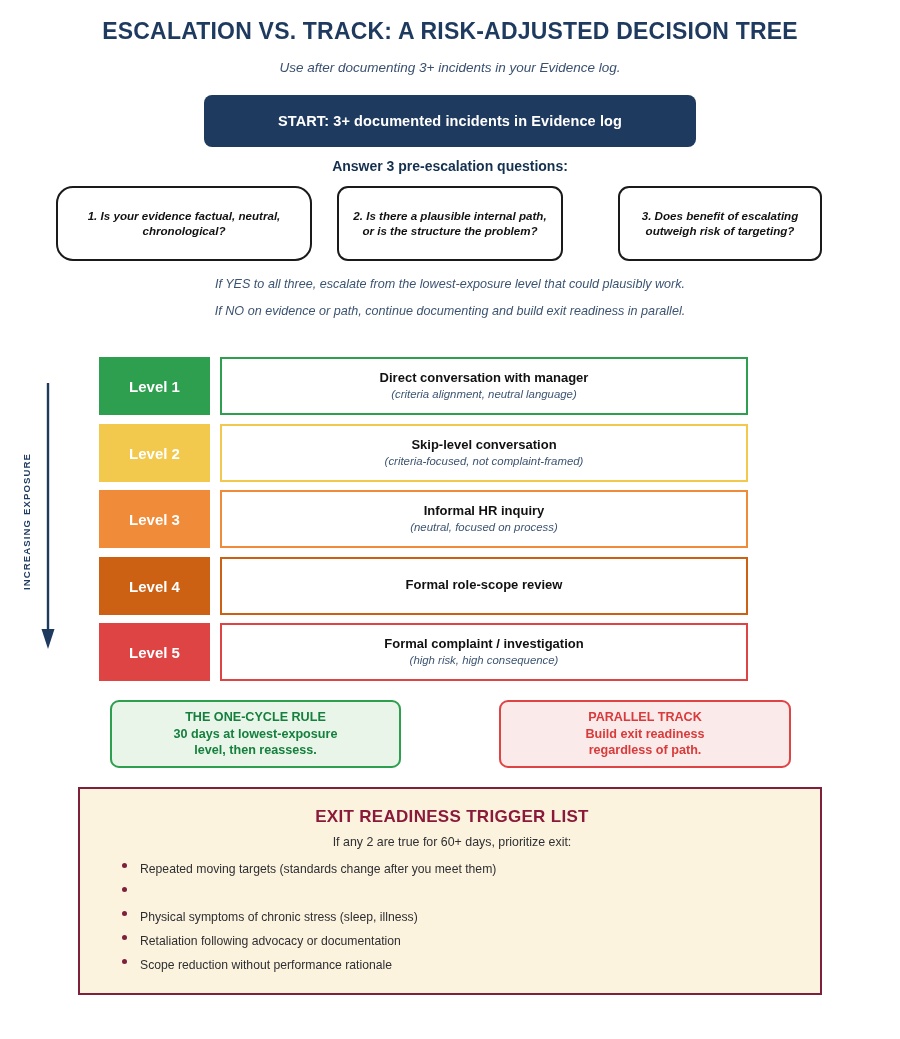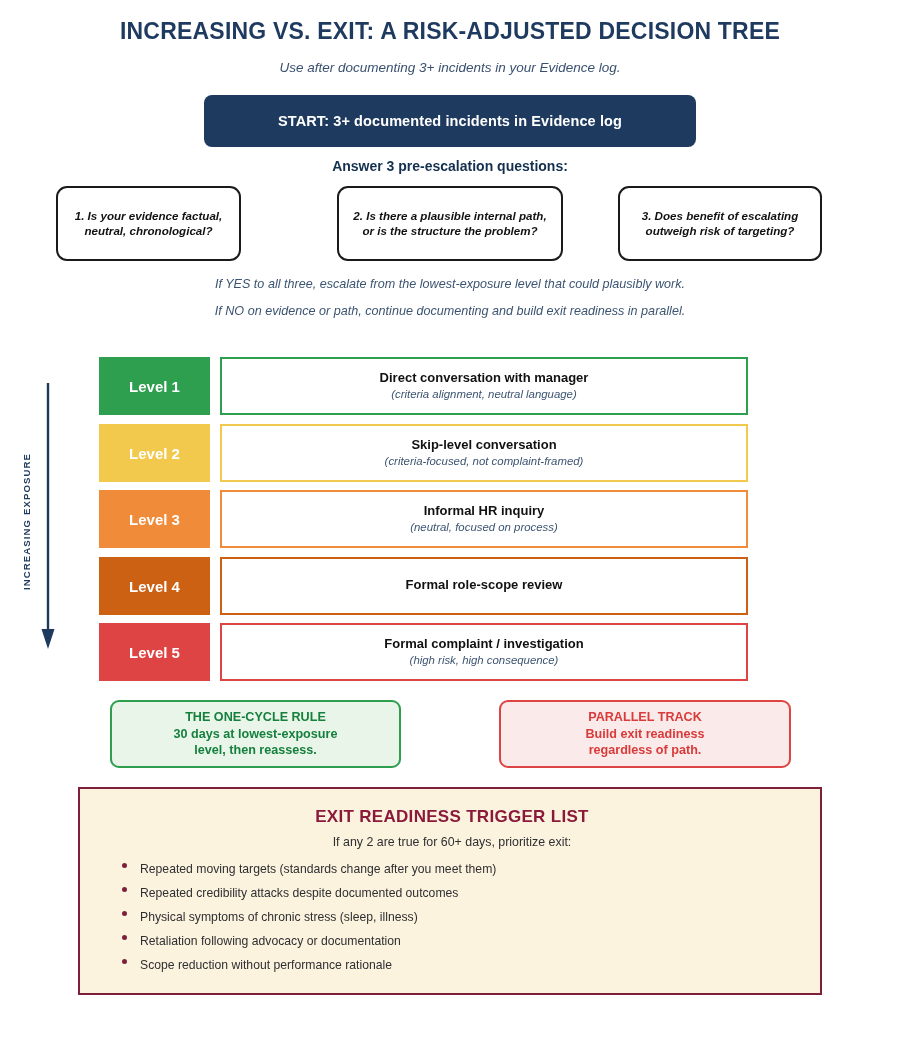--- a/index.html
+++ b/index.html
@@ -90,21 +90,21 @@
   .q-box span {
     display: block;
     text-align: center;
     font-size: 11.6px;
     font-weight: bold;
     font-style: italic;
     line-height: 1.28;
     color: #111111;
     padding: 0 8px;
   }
-  .q1 { left: 56px;  width: 185px; }
+  .q1 { left: 56px;  width: 256px; border-radius: 17px; }
   .q2 { left: 337px; width: 226px; }
   .q3 { left: 618px; width: 204px; }
 
   .guide {
     position: absolute;
     left: 0;
     width: 900px;
     text-align: center;
     font-size: 12.6px;
     font-style: italic;
@@ -261,21 +261,21 @@
     width: 5px; height: 5px;
     border-radius: 50%;
     background: #7e1f3c;
   }
 </style>
 </head>
 <body>
 
 <div class="canvas">
 
-  <div class="title">INCREASING VS. EXIT: A RISK-ADJUSTED DECISION TREE</div>
+  <div class="title">ESCALATION VS. TRACK: A RISK-ADJUSTED DECISION TREE</div>
   <div class="subtitle">Use after documenting 3+ incidents in your Evidence log.</div>
 
   <div class="start-box">
     <span>START: 3+ documented incidents in Evidence log</span>
   </div>
 
   <div class="q-heading">Answer 3 pre-escalation questions:</div>
 
   <div class="q-row">
     <div class="q-box q1">
@@ -365,21 +365,20 @@
   <div class="exit-box">
     <div class="exit-title">EXIT READINESS TRIGGER LIST</div>
     <div class="exit-sub">If any 2 are true for 60+ days, prioritize exit:</div>
     <div class="exit-list">
       <div class="exit-item">
         <span class="dot"></span>
         <span>Repeated moving targets (standards change after you meet them)</span>
       </div>
       <div class="exit-item">
         <span class="dot"></span>
-        <span>Repeated credibility attacks despite documented outcomes</span>
       </div>
       <div class="exit-item">
         <span class="dot"></span>
         <span>Physical symptoms of chronic stress (sleep, illness)</span>
       </div>
       <div class="exit-item">
         <span class="dot"></span>
         <span>Retaliation following advocacy or documentation</span>
       </div>
       <div class="exit-item">

